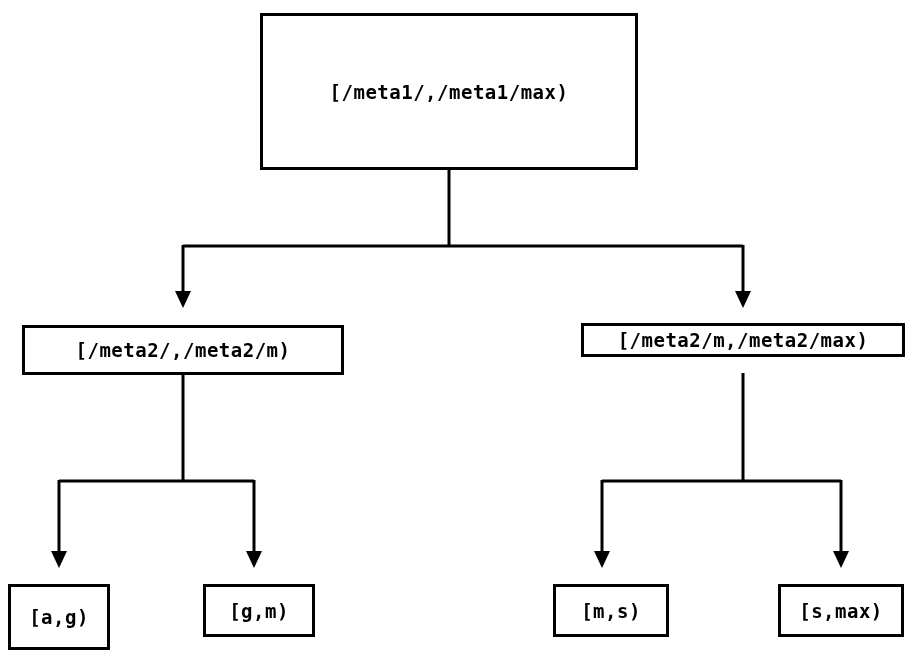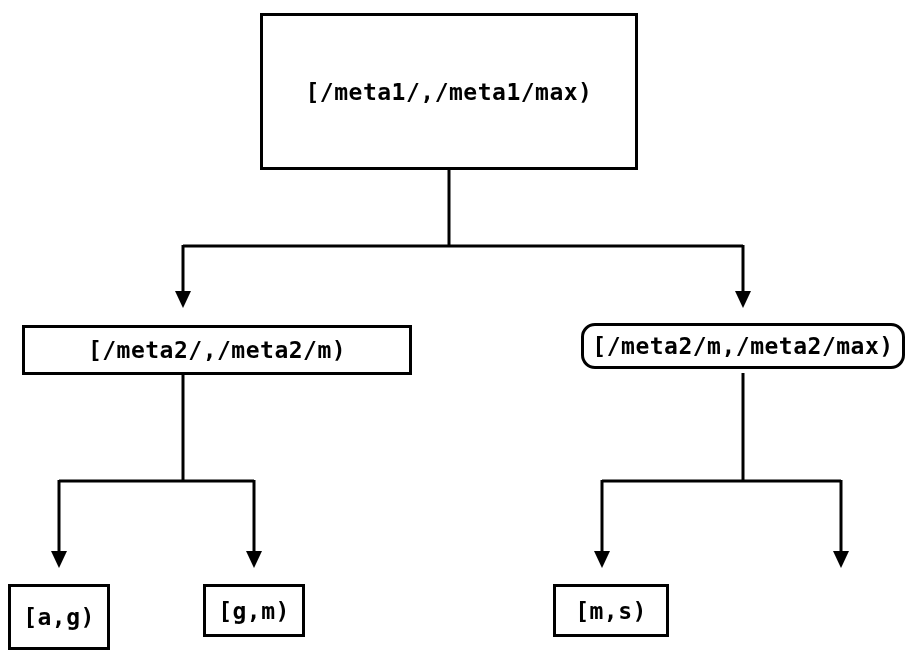--- a/index.html
+++ b/index.html
@@ -24,30 +24,30 @@
   }
   .node {
     position: absolute;
     box-sizing: border-box;
     border: 3px solid #000000;
     background: #ffffff;
     display: flex;
     align-items: center;
     justify-content: center;
     font-weight: bold;
-    font-size: 23px;
+    font-size: 19px;
     color: #000000;
     white-space: nowrap;
     letter-spacing: 0.5px;
   }
   .node-root  { left: 260px; top: 13px;  width: 378px; height: 157px; }
-  .node-l2-left  { left: 22px;  top: 325px; width: 390px; height: 50px; }
-  .node-l2-right { left: 581px; top: 323px; width: 324px; height: 46px; border-radius: 14px; }
+  .node-l2-left  { left: 22px;  top: 325px; width: 322px; height: 50px; }
+  .node-l2-right { left: 581px; top: 323px; width: 324px; height: 34px; }
   .leaf-ag   { left: 8px;   top: 584px; width: 102px; height: 66px; }
-  .leaf-gm   { left: 203px; top: 584px; width: 102px; height: 53px; }
+  .leaf-gm   { left: 203px; top: 584px; width: 112px; height: 53px; }
   .leaf-ms   { left: 553px; top: 584px; width: 116px;  height: 53px; }
   .leaf-smax { left: 778px; top: 584px; width: 126px; height: 53px; }
 </style>
 </head>
 <body>
 
 <div class="canvas">
 
   <svg class="edges" width="912" height="652" viewBox="0 0 912 652" xmlns="http://www.w3.org/2000/svg">
     <g stroke="#000000" stroke-width="3" fill="none">
@@ -81,14 +81,15 @@
   <div class="node node-l2-left">[/meta2/,/meta2/m)</div>
 
   <div class="node node-l2-right">[/meta2/m,/meta2/max)</div>
 
   <div class="node leaf-ag">[a,g)</div>
 
   <div class="node leaf-gm">[g,m)</div>
 
   <div class="node leaf-ms">[m,s)</div>
 
+  <div class="node leaf-smax">[s,max)</div>
 
 </div>
 
 </body></html>

